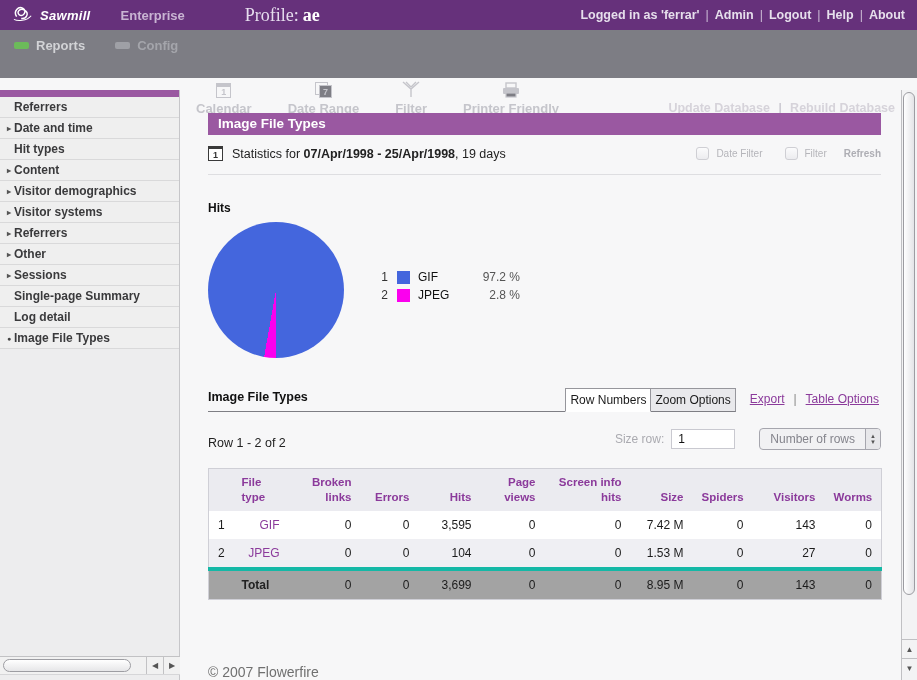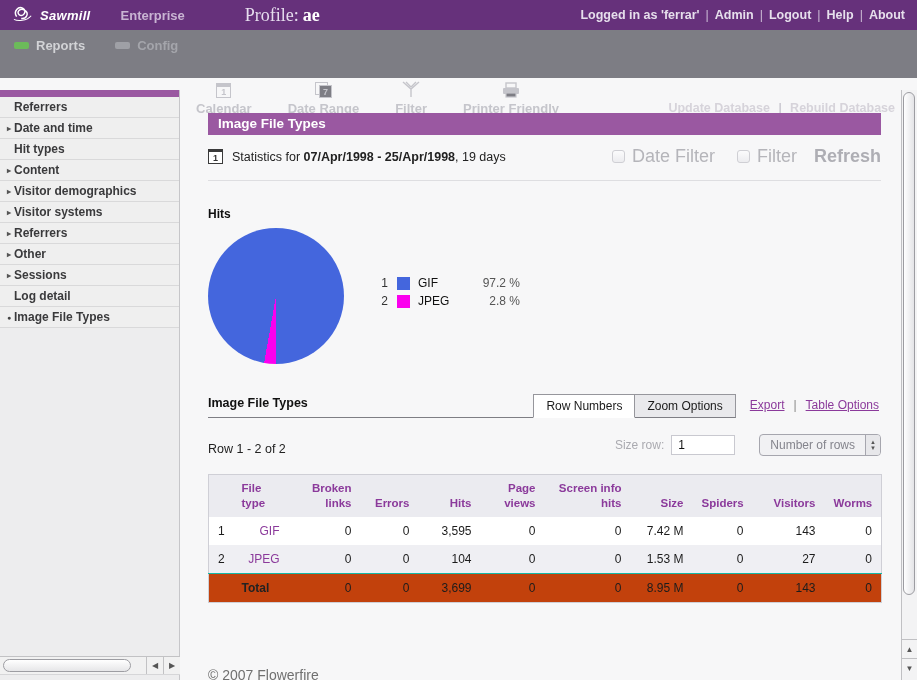--- a/index.html
+++ b/index.html
@@ -58,21 +58,21 @@
 
   
   .content { position:absolute; left:181px; top:90px; width:720px; height:590px; overflow:hidden; }
   .inner { margin-left:27px; width:673px; }
   .report-title { margin-top:23px; height:22px; background:#9a58a1; color:#fff; font-weight:bold;
                   font-size:13.5px; line-height:22px; padding-left:10px; }
   .stats-row { margin-top:11px; display:flex; align-items:center; font-size:12.5px; color:#222; }
   .mini-cal { width:15px; height:15px; border:1px solid #3a3a3a; border-top:3px solid #3a3a3a; background:#fff;
               font-size:9px; font-weight:bold; color:#333; display:flex; align-items:center; justify-content:center;
               margin-right:9px; }
-  .stats-ctrls { margin-left:auto; display:flex; align-items:center; gap:7px; font-size:18px; color:#b5b5ba; }
+  .stats-ctrls { margin-left:auto; display:flex; align-items:center; gap:7px; font-size:10px; color:#b5b5ba; }
   .cbx { width:13px; height:13px; border:1px solid #cfcfd4; border-radius:3px;
          background:linear-gradient(180deg,#fbfbfc,#ececef); cursor:pointer; }
   .refresh { font-weight:bold; color:#aeaeb4; margin-left:10px; cursor:pointer; }
   .ctl-gap { width:8px; }
   .divider { margin-top:13px; border-bottom:1px solid #dedee1; }
 
   
   .chart-title { margin-top:26px; font-size:12px; font-weight:bold; color:#101010; }
   .chart-row { display:flex; margin-top:7px; }
   .pie { width:136px; height:136px; border-radius:50%; }
@@ -80,21 +80,21 @@
             grid-auto-rows:18px; align-items:center; font-size:12px; }
   .lg-rank { color:#333; text-align:right; }
   .lg-chip { width:13px; height:13px; margin-left:9px; }
   .lg-label { color:#111; margin-left:8px; }
   .lg-pct { color:#555; text-align:right; }
 
   
   .tbl-sect { margin-top:30px; }
   .sect-head { display:flex; align-items:flex-end; }
   .sect-label { flex:1; font-size:12.5px; font-weight:bold; color:#111; border-bottom:1px solid #7e7e84; padding-bottom:7px; }
-  .tab { border:1px solid #96969c; border-bottom:1px solid #7e7e84; background:#e9e9ec; padding:4px 12px;
+  .tab { border:1px solid #96969c; border-bottom:1px solid #7e7e84; background:#e9e9ec; padding:4px 4px;
          font-size:12px; color:#1a1a1a; cursor:pointer;text-align:right; }
   .tab + .tab { border-left:none; }
   .tab.active { background:#fff; border-bottom:1px solid #fff; }
   .sect-links { display:flex; align-items:center; gap:9px; padding:0 2px 6px 14px; font-size:12px; }
   .plink { color:#8b3a9b; text-decoration:underline; cursor:pointer; }
   .sect-links .sep { color:#888; }
 
   .row-ctrls { display:flex; align-items:flex-end; margin-top:14px; height:24px; }
   .row-info { font-size:12.5px; color:#222; }
   .rc-right { margin-left:auto; display:flex; align-items:center; }
@@ -110,21 +110,21 @@
   table.data { margin-top:18px; width:673px; border-collapse:collapse; table-layout:fixed;
                border:1px solid #cfcfd6; font-size:12px; }
   table.data th { background:#ebebf0; color:#8b3a9b; font-weight:bold; font-size:11.5px; text-align:right;
                   vertical-align:bottom; padding:6px 9px; line-height:1.3; cursor:pointer; }
   table.data th.c-file { text-align:left; }
   table.data td { padding:7px 9px; text-align:right; color:#1c1c1c; }
   td.rownum { color:#333; padding-right:2px; }
   td.c-file { text-align:left; }
   .cell-link { color:#8b3a9b; cursor:pointer; }
   tr.r0 { background:#ffffff; } tr.r1 { background:#efeff3; }
-  tr.total { background:#c2410c; border-top:1px solid #14b8a6; }
+  tr.total { background:#a3a3a3; border-top:4px solid #14b8a6; }
   tr.total .t-label { font-weight:bold; color:#222; text-align:left; }
 
   .footer { margin-top:64px; font-size:14px; color:#707070; }
 
   
   .vscroll { position:absolute; right:0; top:90px; width:16px; height:590px; background:#f3f3f4;
              border-left:1px solid #c0c0c3; }
   .vthumb { position:absolute; left:1px; top:2px; width:12px; height:503px; border:1px solid #9d9da2;
             border-radius:7px; background:linear-gradient(90deg,#ffffff,#e4e4e7); cursor:pointer; }
   .varrows { position:absolute; left:0; right:0; bottom:3px; }
@@ -245,20 +245,24 @@
         <span class="marker">▸</span>
         <span>Referrers</span>
       </div>
       <div class="side-item">
         <span class="marker">▸</span>
         <span>Other</span>
       </div>
       <div class="side-item">
         <span class="marker">▸</span>
         <span>Sessions</span>
+      </div>
+      <div class="side-item">
+        <span class="marker"></span>
+        <span>Single-page Summary</span>
       </div>
       <div class="side-item">
         <span class="marker"></span>
         <span>Log detail</span>
       </div>
       <div class="side-item">
         <span class="marker dot">●</span>
         <span>Image File Types</span>
       </div>
     </div>

